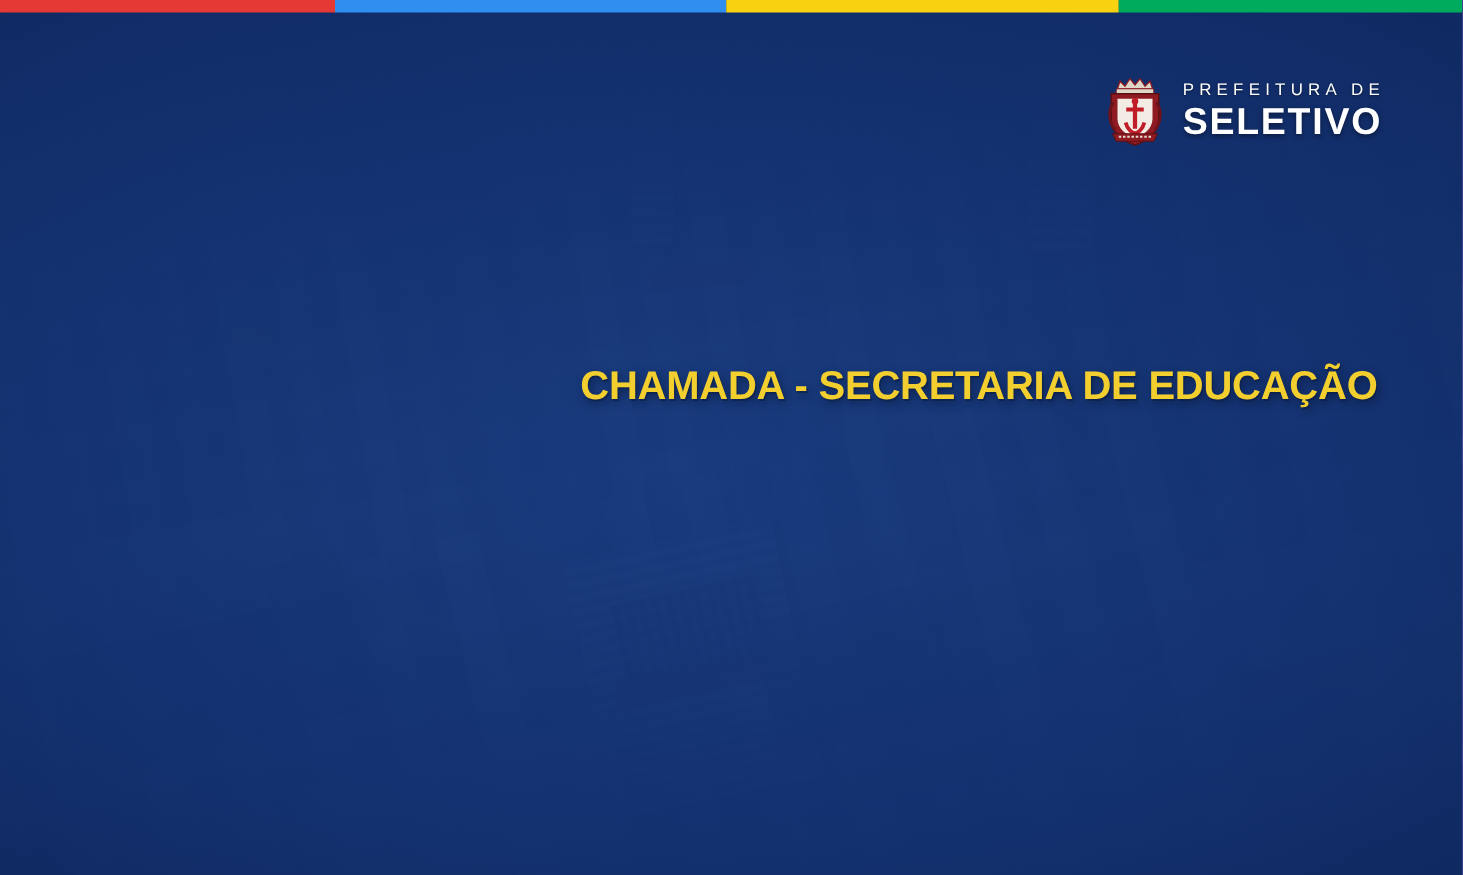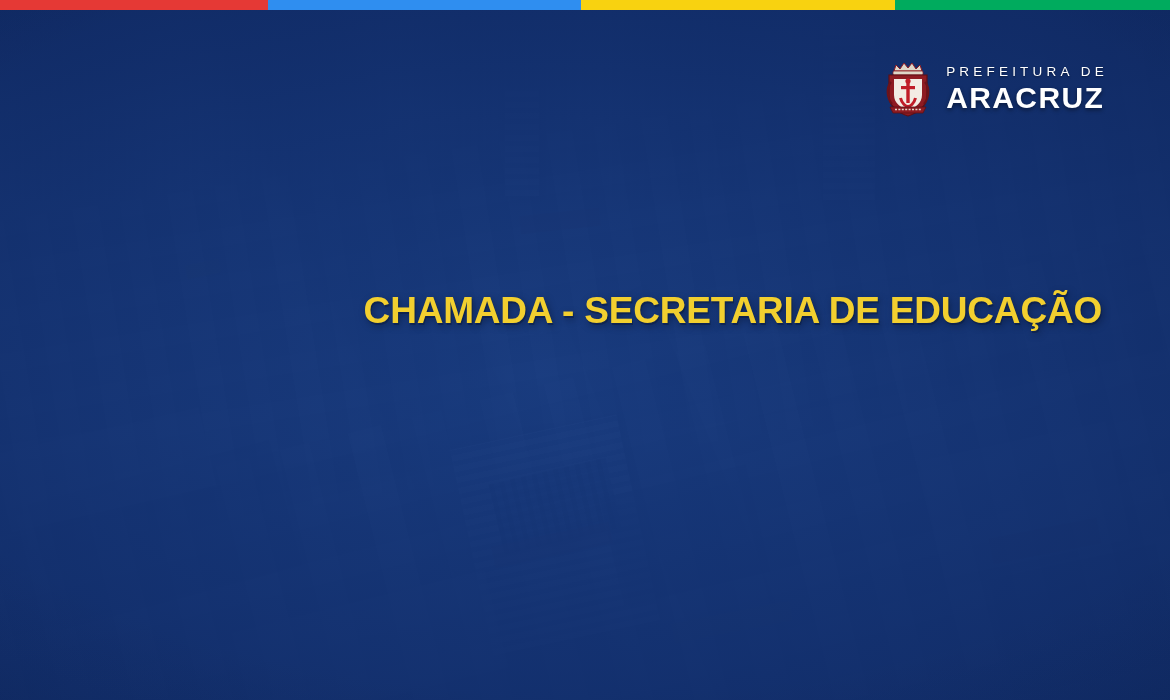--- a/index.html
+++ b/index.html
@@ -189,21 +189,21 @@
     letter-spacing:-0.5px;
     line-height:1.02;
     white-space:nowrap;
     text-shadow:
       2px 2px 0 rgba(10,26,60,.55),
       3px 4px 9px rgba(6,18,45,.55);
   }
   .subtitle {
     margin-top:9px;
     color:#f2cf2f;
-    font-size:37px;
+    font-size:32px;
     font-weight:bold;
     letter-spacing:-0.2px;
     line-height:1.05;
     white-space:nowrap;
     text-shadow:
       1px 2px 0 rgba(10,26,60,.5),
       2px 3px 7px rgba(6,18,45,.5);
   }
 </style>
 </head>
@@ -275,21 +275,21 @@
         <path d="M9 24 C4 30 5 40 10 46" fill="none" stroke="#6d1319" stroke-width="2.2"></path>
         <path d="M43 24 C48 30 47 40 42 46" fill="none" stroke="#6d1319" stroke-width="2.2"></path>
 
         <path d="M8 49 L44 49 L41 55 L11 55 Z" fill="#8e1b22" stroke="#5d0f14" stroke-width="0.8"></path>
         <path d="M13 51.4 h26" stroke="#e6d9cc" stroke-width="1.5" stroke-dasharray="2 1.4"></path>
       </svg>
     </div>
 
     <div class="brand-text">
       <div class="brand-sub">PREFEITURA DE</div>
-      <div class="brand-main">ARACRUZ</div>
+      <div class="brand-main">SELETIVO</div>
     </div>
   </div>
 
   <div class="headline">
     <div class="subtitle">CHAMADA - SECRETARIA DE EDUCAÇÃO</div>
   </div>
 
 </div>
 
 </body></html>

